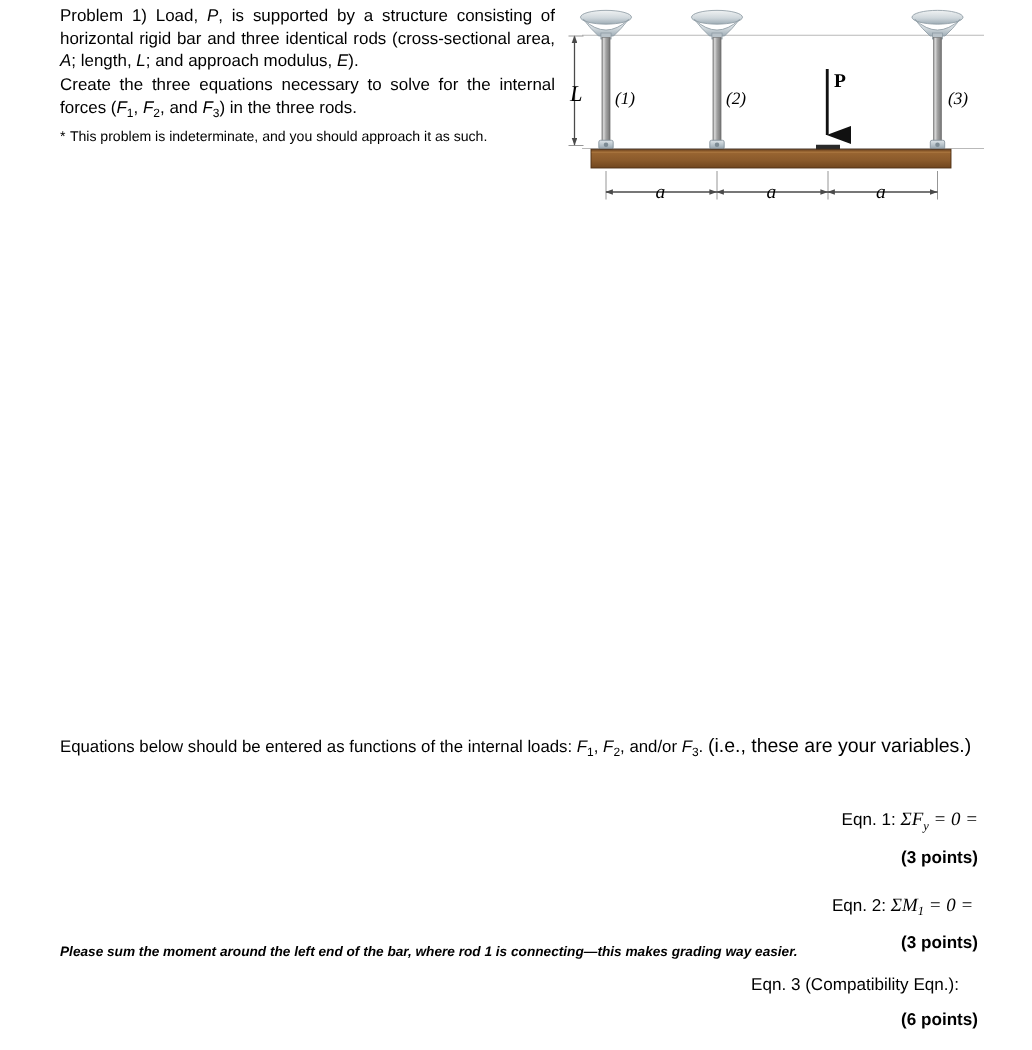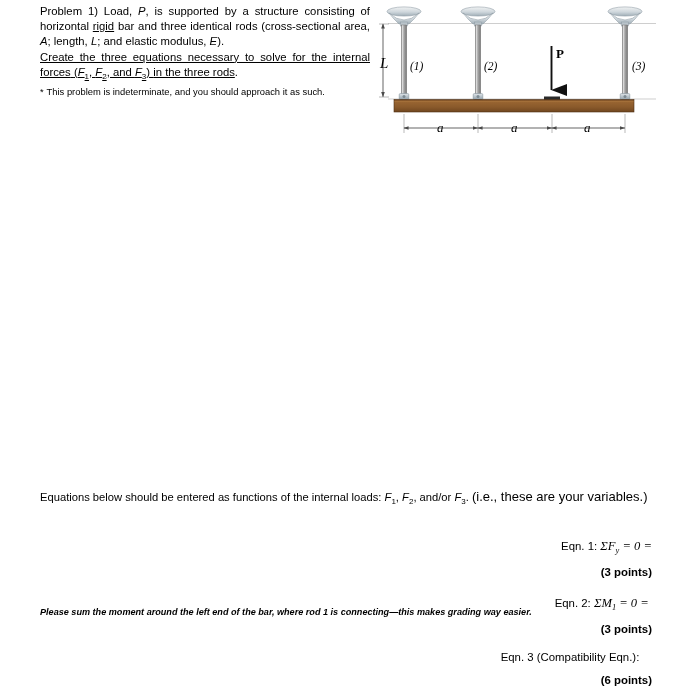--- a/index.html
+++ b/index.html
@@ -21,21 +21,21 @@
     left: 40px; top: 4px;
     width: 330px;
   }
   .stmt-para {
     font-size: 11.3px;
     line-height: 15.2px;
     text-align: justify;
     text-justify: inter-word;
     margin: 0;
   }
-  .stmt-para .u { text-decoration: underline; }
+  .stmt-para .u { }
   .it { font-style: italic; }
   sub { font-size: 8px; }
 
   .note-line {
     font-size: 9.4px;
     line-height: 12.6px;
     margin: 0;
     white-space: nowrap;
   }
   .note-line .ast { letter-spacing: 0.5px; }
@@ -142,28 +142,28 @@
   .eq-flexline .eq-blank { flex: 1 1 auto; }
 
   .eq-subnote {
     position: absolute;
     left: 40px;
     font-size: 9.1px;
     font-style: italic;
     font-weight: bold;
     white-space: nowrap;
   }
-  #eq-subnote-2 { top: 607px; }
+  #eq-subnote-2 { top: 629px; }
 </style>
 </head>
 <body>
 
 <div id="problem-statement">
 
-  <p class="stmt-para"><span>Problem 1) Load, </span><span class="it">P</span><span>, is supported by a structure consisting of horizontal </span><span class="u">rigid</span><span> bar and three identical rods (cross-sectional area, </span><span class="it">A</span><span>; length, </span><span class="it">L</span><span>; and elastic modulus, </span><span class="it">E</span><span>).</span></p>
+  <p class="stmt-para"><span>Problem 1) Load, </span><span class="it">P</span><span>, is supported by a structure consisting of horizontal </span><span class="u">rigid</span><span> bar and three identical rods (cross-sectional area, </span><span class="it">A</span><span>; length, </span><span class="it">L</span><span>; and approach modulus, </span><span class="it">E</span><span>).</span></p>
 
   <p class="stmt-para" style="margin-top:0px;"><span class="u">Create the three equations necessary to solve for the internal forces</span><span class="u"> </span><span class="u">(</span><span class="u it">F</span><sub class="u">1</sub><span class="u">, </span><span class="u it">F</span><sub class="u">2</sub><span class="u">, and </span><span class="u it">F</span><sub class="u">3</sub><span class="u">) </span><span class="u">in the three rods</span><span>.</span></p>
 
   <p class="note-line" style="margin-top:2px;"><span class="ast">*</span>
     <span>This problem is </span><span class="u">indeterminate</span><span>, and you should approach it as such.</span></p>
 
 
 </div>
 
 <div id="figure">

